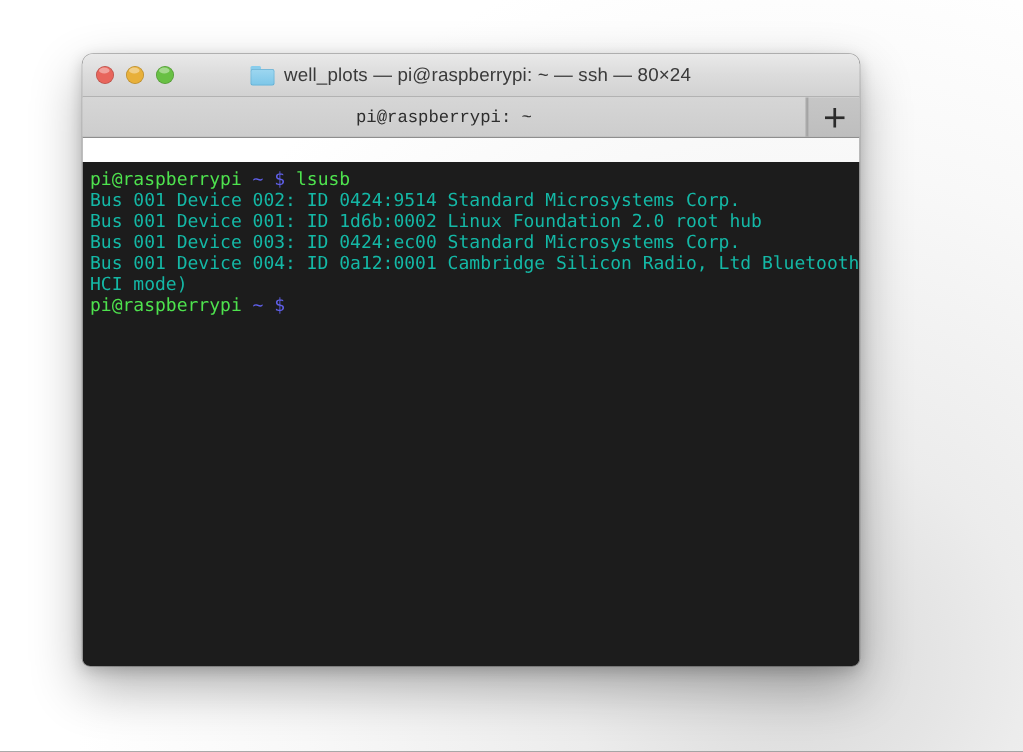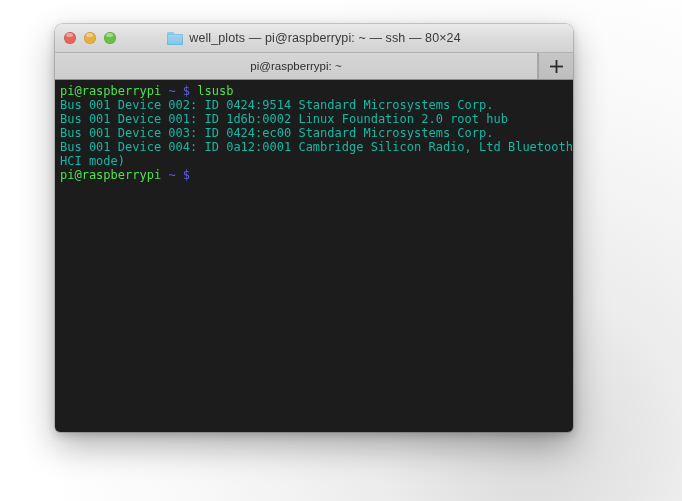--- a/index.html
+++ b/index.html
@@ -21,21 +21,21 @@
     width: 682px;
     height: 501px;
     background:
       radial-gradient(circle at 78% 88%, #d9d9d9 0%, #ececec 22%, #f8f8f8 48%, #ffffff 70%);
   }
 
   
   #terminal-window {
     position: absolute;
     left: 55px;
-    top: 24px;
+    top: 36px;
     width: 518px;
     height: 408px;
     border-radius: 7px 7px 5px 5px;
     box-shadow:
       0 0 0 0.5px rgba(0,0,0,0.30),
       0 14px 34px rgba(0,0,0,0.30),
       0 3px 10px rgba(0,0,0,0.18);
     overflow: hidden;
     display: flex;
     flex-direction: column;
@@ -130,37 +130,39 @@
     display: flex;
     align-items: center;
     justify-content: center;
     background: linear-gradient(to bottom, #d6d6d6 0%, #cdcdcd 100%);
     border-right: 1px solid #a9a9a9;
   }
   #tab-label {
     font-size: 11.5px;
     color: #2e2e2e;
     white-space: nowrap;
+    font-family: Liberation Mono, monospace;
   }
   #new-tab-button {
     flex: 0 0 34px;
     display: flex;
     align-items: center;
     justify-content: center;
     background: linear-gradient(to bottom, #c6c6c6 0%, #bebebe 100%);
     border-left: 1px solid #a4a4a4;
   }
   #new-tab-button svg { display: block; }
 
   
   #terminal-body {
     flex: 1 1 auto;
     background: #1c1c1c;
     padding: 4px 0 0 5px;
     overflow: hidden;
+    margin-top: 16px;
   }
   #terminal-lines {
     font-family: "DejaVu Sans Mono", "Liberation Mono", monospace;
     font-size: 12px;
     line-height: 14px;
     white-space: pre;
     letter-spacing: 0px;
   }
   .t-green  { color: #4ee24e; }
   .t-blue   { color: #5f5fe8; }

